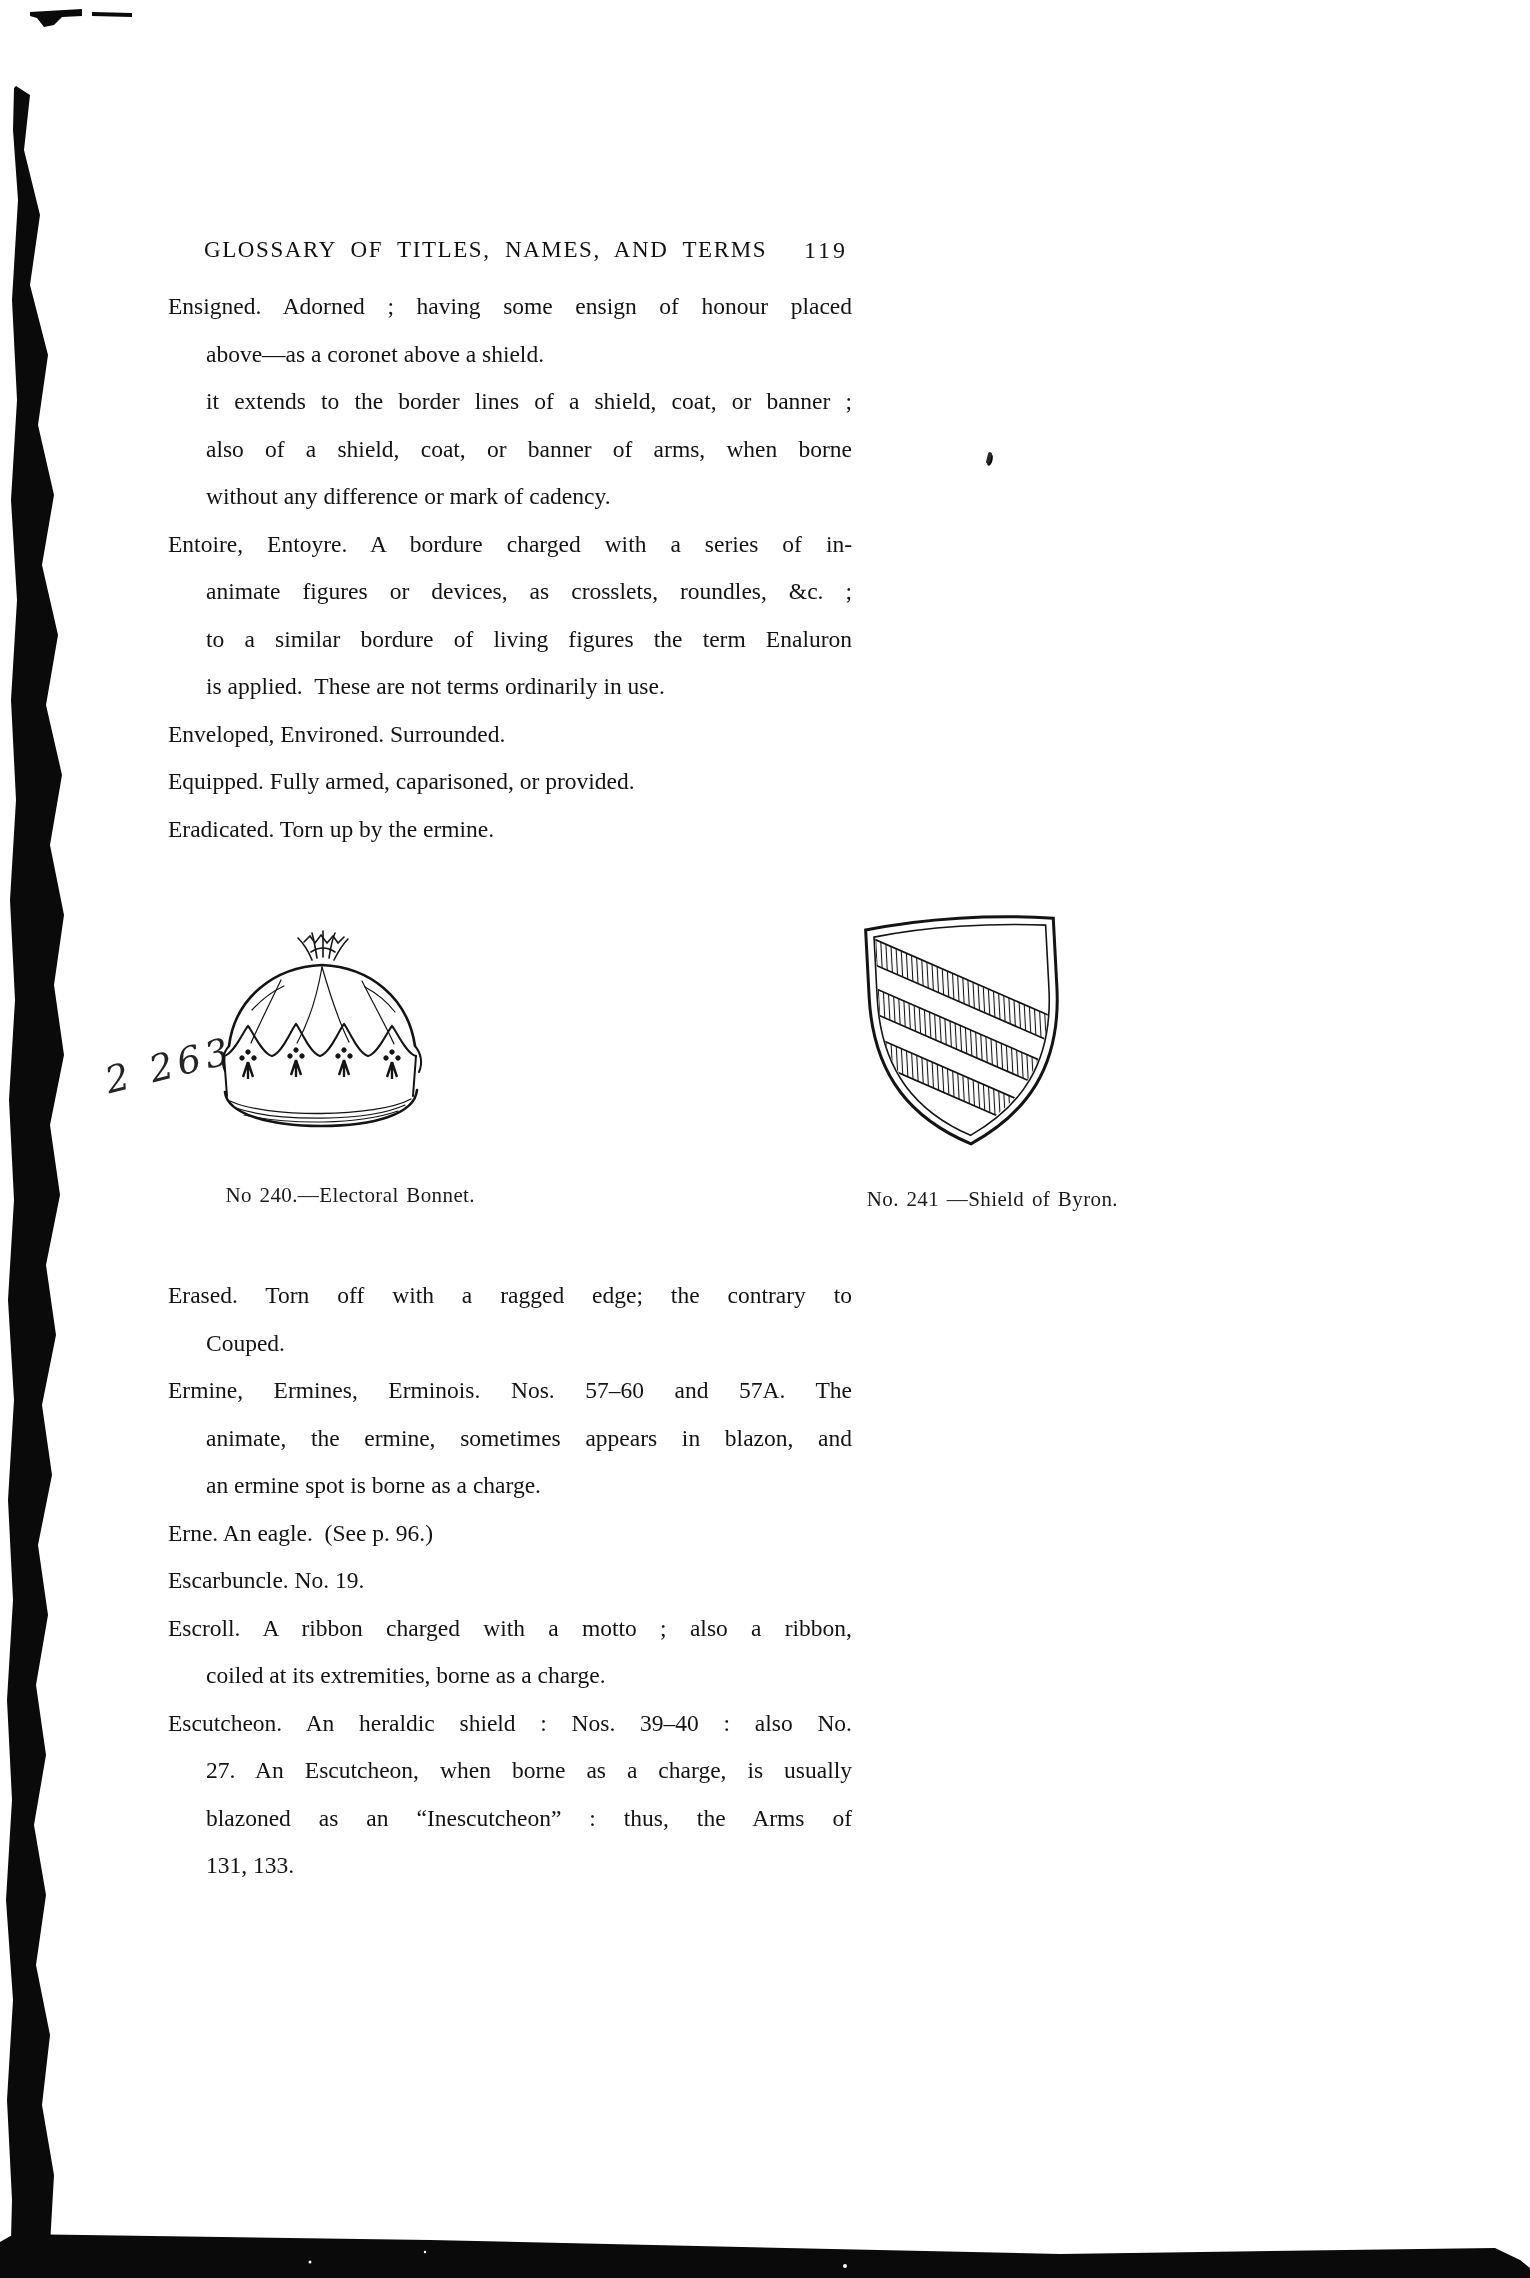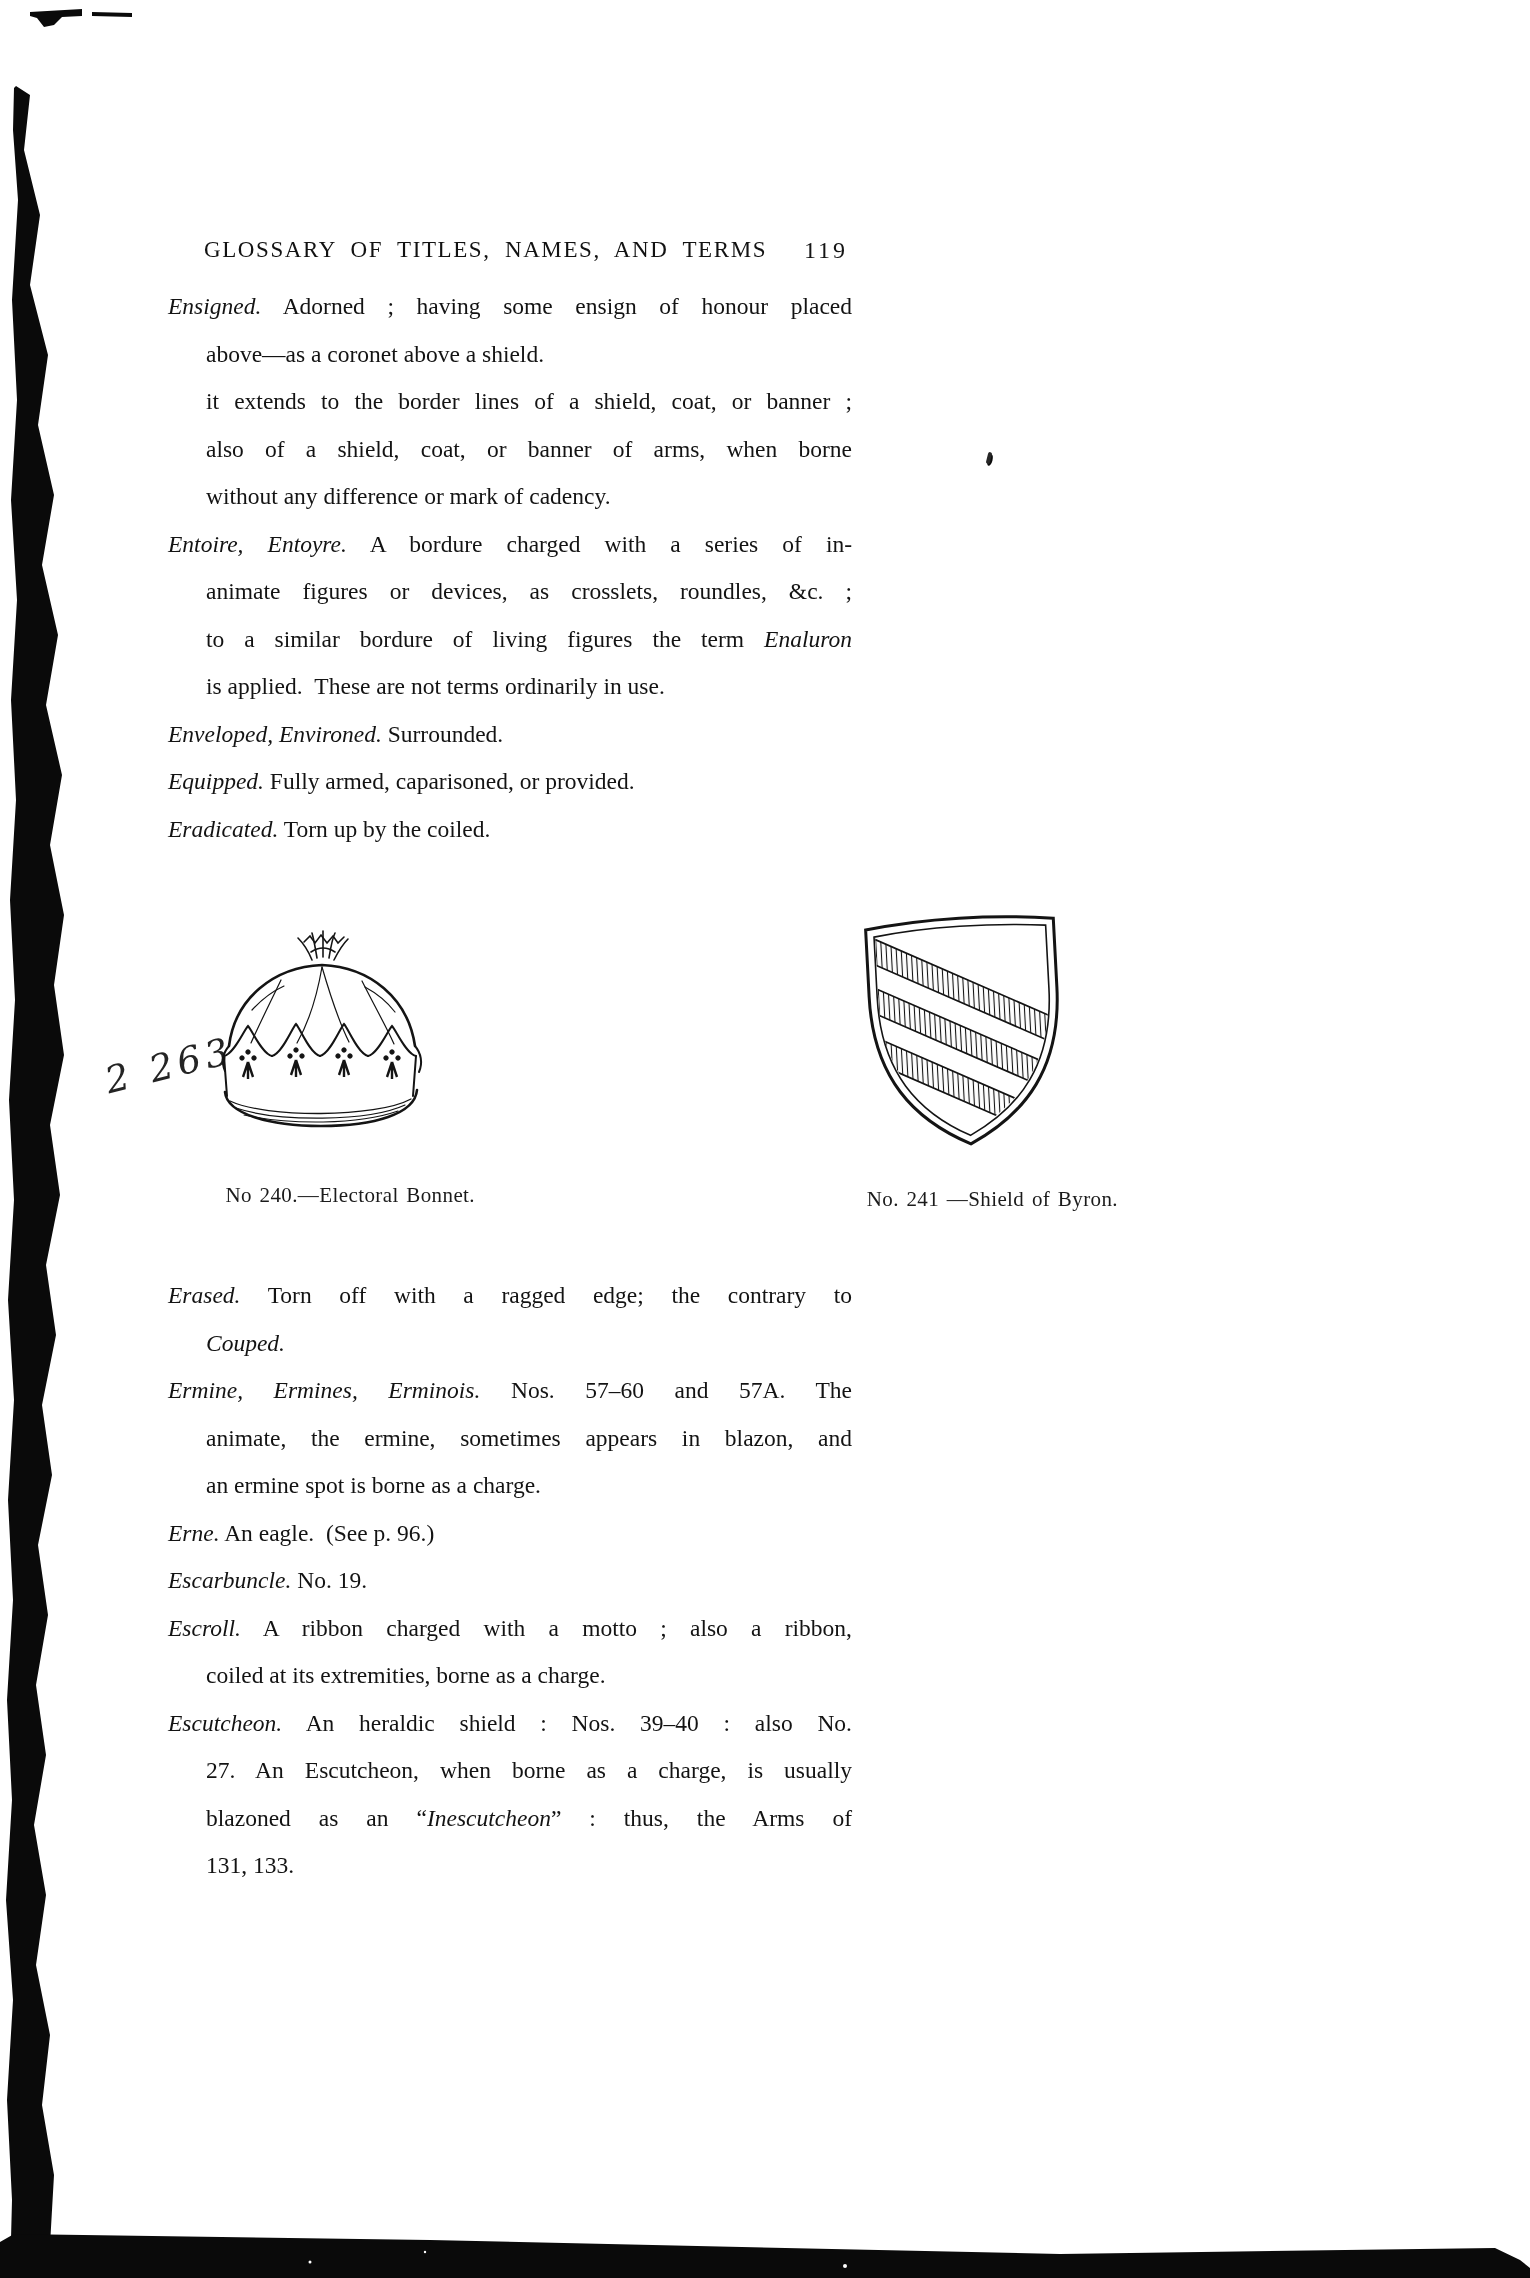--- a/index.html
+++ b/index.html
@@ -16,21 +16,21 @@
     word-spacing:7px;white-space:nowrap;color:#121212;
   }
   .header .pagenum{position:absolute;right:2px;top:0;font-size:24px;letter-spacing:3px}
 
   .textcol{position:absolute;left:168px;width:684px;font-size:23.5px;color:#131313}
   #text-top{top:283px}
   #text-bottom{top:1272px}
   .tline{height:47.5px;line-height:47.5px;white-space:nowrap}
   .tline.cont{padding-left:38px}
   .tline.just{text-align:justify;text-align-last:justify}
-  .it{font-style:italic}
+  .it{}
   .sc{font-variant:small-caps}
 
   .figure{position:absolute}
   #fig-bonnet{left:208px;top:926px}
   #fig-shield{left:858px;top:910px}
   .caption{
     position:absolute;font-size:21px;text-align:right;letter-spacing:.4px;
     word-spacing:2px;color:#1b1b1b;white-space:nowrap;
   }
   #cap-left{left:175px;top:1183px;width:300px}
@@ -85,21 +85,21 @@
         <div class="tline cont just"><span>to a similar bordure of living figures the term </span><span class="it">Enaluron</span></div>
         <div class="tline cont"><span>is applied. These are not terms ordinarily in use.</span></div>
       </div>
       <div>
         <div class="tline"><span class="it">Enveloped, Environed.</span><span> Surrounded.</span></div>
       </div>
       <div>
         <div class="tline"><span class="it">Equipped.</span><span> Fully armed, caparisoned, or provided.</span></div>
       </div>
       <div>
-        <div class="tline"><span class="it">Eradicated.</span><span> Torn up by the coiled.</span></div>
+        <div class="tline"><span class="it">Eradicated.</span><span> Torn up by the ermine.</span></div>
       </div>
     </div>
 
   <span class="annotation">2 263</span>
 
   <div class="figure" id="fig-bonnet">
     <svg width="230" height="256" viewBox="0 0 230 256">
       <g fill="none" stroke="#141414" stroke-linecap="round">
         <g stroke-width="1.6">
           <path d="M104,34 C100,24 96,18 90,12"></path>

